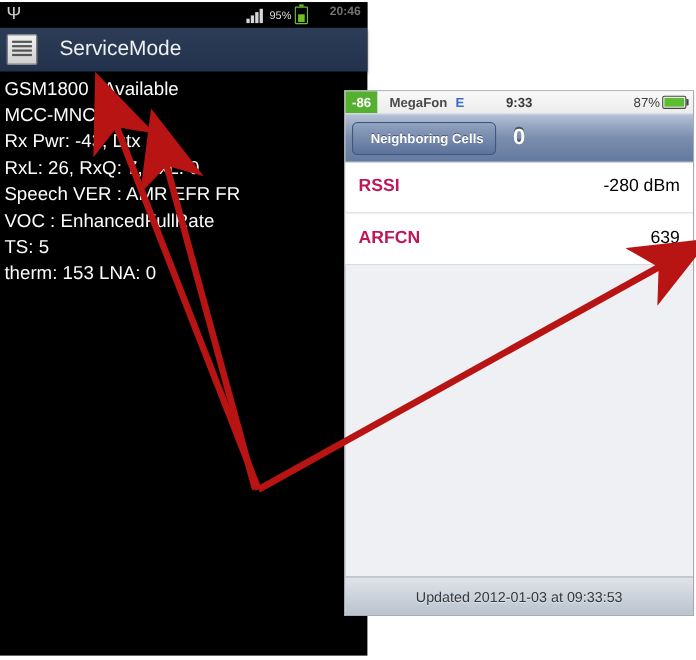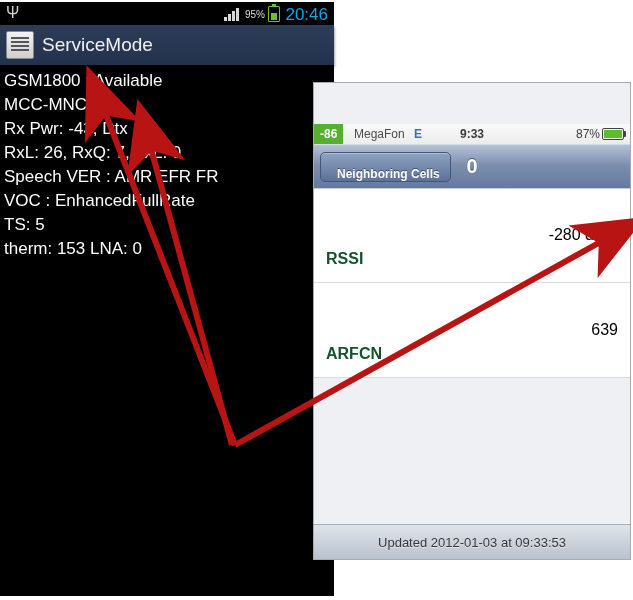--- a/index.html
+++ b/index.html
@@ -29,23 +29,23 @@
     height: 23px;
     background: #000;
     position: relative;
     color: #c8c8c8;
     font-size: 11px;
   }
   .android-status .clock {
     position: absolute;
     right: 6px;
     top: 3px;
-    color: #0ea5e9;
-    font-size: 17px;
-    font-weight: 400;
+    color: #737373;
+    font-size: 11px;
+    font-weight: 700;
   }
   .android-status .batt {
     position: absolute;
     right: 54px;
     top: 4px;
     width: 10px;
     height: 14px;
     border: 1px solid #6fbf2c;
     border-radius: 1px;
   }
@@ -93,21 +93,21 @@
     font-size: 16px;
     line-height: 16px;
   }
 
   .android-title {
     height: 40px;
     background: linear-gradient(#2e3d57, #23324c);
     box-shadow: 0 2px 3px rgba(0,0,0,.6);
     display: flex;
     align-items: center;
-    gap: 8px;
+    gap: 20px;
     padding: 0 6px;
     color: #eef0f2;
     font-size: 19px;
     font-weight: 500;
   }
   .android-title .app-icon {
     width: 26px; height: 26px;
     background: linear-gradient(#f2f2f2,#cfcfcf);
     border: 1px solid #888;
     border-radius: 2px;
@@ -139,33 +139,32 @@
     background: #eef0f3;
     border: 1px solid #a5abb2;
     box-sizing: border-box;
   }
   .ios-status {
     height: 20px;
     background: linear-gradient(#f9f9f9, #ececec);
     position: relative;
     font-size: 12px;
     color: #3b3b3b;
-    margin-top: 41px;
   }
   .ios-status .dbm {
     position: absolute; left: 0; top: 0; height: 20px;
     padding: 0 6px;
     background: #55b02f;
     color: #fff;
     font-weight: 700;
     display: flex; align-items: center;
   }
   .ios-status .carrier {
     position: absolute; left: 40px; top: 3px;
-    color: #494a4c; font-weight: 400;
+    color: #494a4c; font-weight: 700;
   }
   .ios-status .net {
     position: absolute; left: 100px; top: 3px;
     color: #3a6fc8;
     font-weight: 700;
   }
   .ios-status .clock {
     position: absolute; left: 50%; top: 3px;
     transform: translateX(-50%);
     color: #3b3b3b;
@@ -194,21 +193,21 @@
 
   .ios-nav {
     height: 44px;
     background: linear-gradient(#b8c4d8, #7b8dac 50%, #647aa0);
     position: relative;
     box-shadow: inset 0 1px 0 rgba(255,255,255,.4), 0 1px 0 rgba(0,0,0,.2);
   }
   .ios-back {
     position: absolute; left: 6px; top: 8px;
     height: 28px;
-    display: flex; align-items: flex-end;
+    display: flex; align-items: center;
     padding: 0 10px 0 16px;
     color: #fff;
     font-size: 12px;
     font-weight: 700;
     background: linear-gradient(#90a2c0, #5c7299);
     border: 1px solid #3f567e;
     border-radius: 5px;
     text-shadow: 0 -1px 0 rgba(0,0,0,.4);
     box-shadow: inset 0 1px 0 rgba(255,255,255,.3);
   }
@@ -237,21 +236,21 @@
     background: #fff;
   }
   .ios-row {
     display: flex;
     justify-content: space-between;
     align-items: center;
     padding: 14px 12px;
     border-bottom: 1px solid #d9dadd;
     font-size: 16px;
   }
-  .ios-row .k { color: #14532d; font-weight: 700; margin-top: 48px; }
+  .ios-row .k { color: #be185d; font-weight: 700; }
   .ios-row .v { color: #000; }
 
   .ios-foot {
     position: absolute;
     left: 0; right: 0; bottom: 0;
     height: 34px;
     background: linear-gradient(#e0e4ea,#b9c2ce);
     border-top: 1px solid #a6aeb9;
     display: flex; align-items: center; justify-content: center;
     font-size: 13px;

